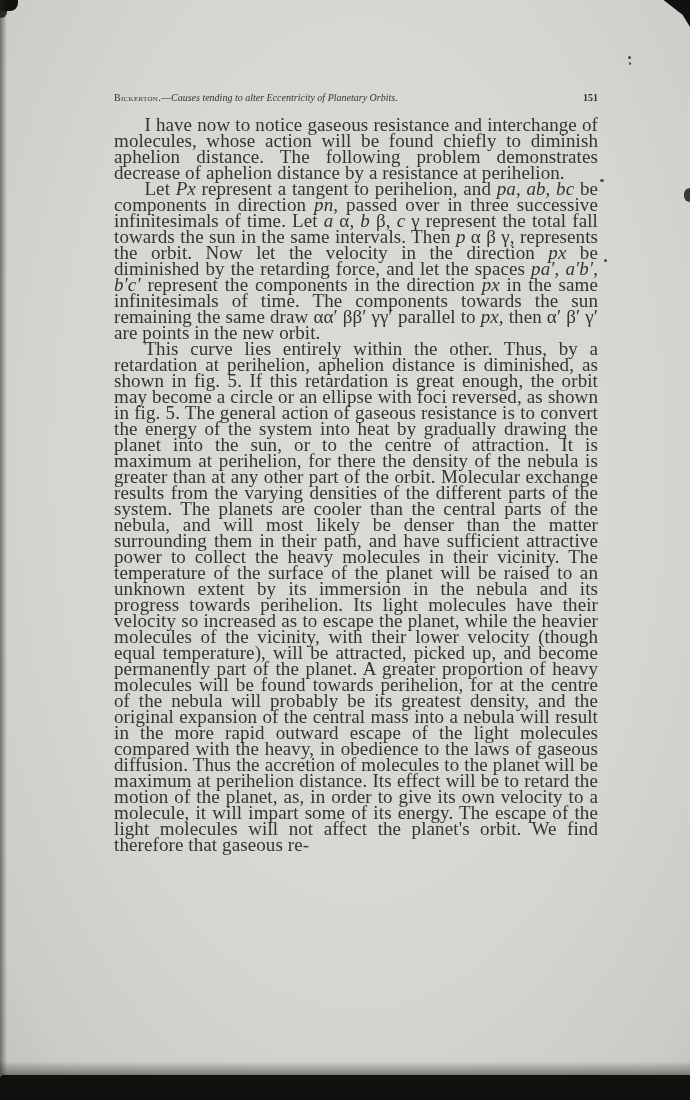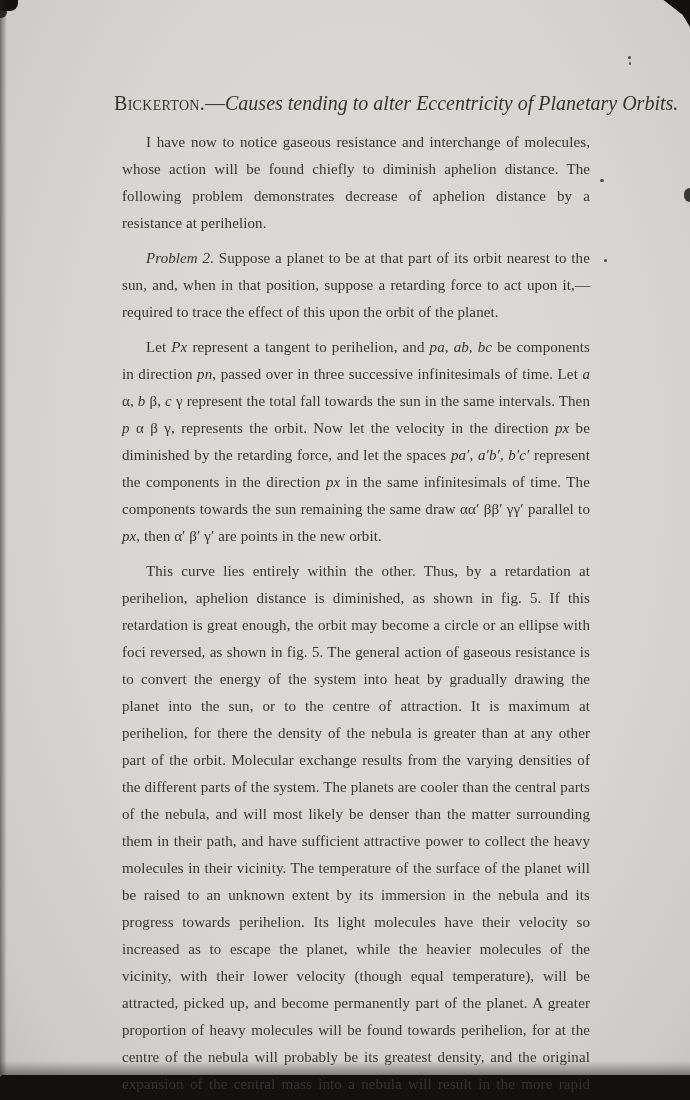--- a/index.html
+++ b/index.html
@@ -46,31 +46,31 @@
   
   .content {
     position: absolute;
     left: 114px; top: 92px;
     width: 484px;
   }
   .header {
     display: flex;
     justify-content: space-between;
     align-items: baseline;
-    font-size: 20px;
+    font-size: 10px;
     margin-bottom: 14px;
     white-space: nowrap;
   }
   .author { font-variant: small-caps; letter-spacing: .3px; }
   .title { font-style: italic; }
   .pagenum { font-weight: bold; margin-left: 24px; }
   .body p {
-    margin: 8px;
-    font-size: 15px;
-    line-height: 27px;
+    margin: 0;
+    font-size: 19px;
+    line-height: 16px;
     text-align: justify;
     text-indent: 1.6em;
     letter-spacing: .1px;
   }
   .body p em { font-style: italic; }
 </style>
 </head>
 <body>
 
 <div class="page">
@@ -87,19 +87,18 @@
   <div class="speck speck-3"></div>
   <div class="speck speck-4"></div>
 
   <div class="content">
     <div class="header">
       <span class="header-left"><span class="author">Bickerton.</span><span class="dash">—</span><span class="title">Causes tending to alter Eccentricity of Planetary Orbits.</span></span>
       <span class="pagenum">151</span>
     </div>
     <div class="body">
         <p><span>I have now to notice gaseous resistance and interchange of molecules, whose action will be found chiefly to diminish aphelion distance. The following problem demonstrates decrease of aphelion distance by a resistance at perihelion.</span></p>
-        <p><em>Problem 2.</em><span> Suppose a planet to be at that part of its orbit nearest to the sun, and, when in that position, suppose a retarding force to act upon it,—required to trace the effect of this upon the orbit of the planet.</span></p>
         <p><span>Let </span><em>Px</em><span> represent a tangent to perihelion, and </span><em>pa, ab, bc</em><span> be components in direction </span><em>pn</em><span>, passed over in three successive infinitesimals of time. Let </span><em>a</em><span> α, </span><em>b</em><span> β, </span><em>c</em><span> γ represent the total fall towards the sun in the same intervals. Then </span><em>p</em><span> α β γ, represents the orbit. Now let the velocity in the direction </span><em>px</em><span> be diminished by the retarding force, and let the spaces </span><em>pa′, a′b′, b′c′</em><span> represent the components in the direction </span><em>px</em><span> in the same infinitesimals of time. The components towards the sun remaining the same draw αα′ ββ′ γγ′ parallel to </span><em>px</em><span>, then α′ β′ γ′ are points in the new orbit.</span></p>
         <p><span>This curve lies entirely within the other. Thus, by a retardation at perihelion, aphelion distance is diminished, as shown in fig. 5. If this retardation is great enough, the orbit may become a circle or an ellipse with foci reversed, as shown in fig. 5. The general action of gaseous resistance is to convert the energy of the system into heat by gradually drawing the planet into the sun, or to the centre of attraction. It is maximum at perihelion, for there the density of the nebula is greater than at any other part of the orbit. Molecular exchange results from the varying densities of the different parts of the system. The planets are cooler than the central parts of the nebula, and will most likely be denser than the matter surrounding them in their path, and have sufficient attractive power to collect the heavy molecules in their vicinity. The temperature of the surface of the planet will be raised to an unknown extent by its immersion in the nebula and its progress towards perihelion. Its light molecules have their velocity so increased as to escape the planet, while the heavier molecules of the vicinity, with their lower velocity (though equal temperature), will be attracted, picked up, and become permanently part of the planet. A greater proportion of heavy molecules will be found towards perihelion, for at the centre of the nebula will probably be its greatest density, and the original expansion of the central mass into a nebula will result in the more rapid outward escape of the light molecules compared with the heavy, in obedience to the laws of gaseous diffusion. Thus the accretion of molecules to the planet will be maximum at perihelion distance. Its effect will be to retard the motion of the planet, as, in order to give its own velocity to a molecule, it will impart some of its energy. The escape of the light molecules will not affect the planet's orbit. We find therefore that gaseous re-</span></p>
       </div>
   </div>
 
 </div>
 
 </body></html>

